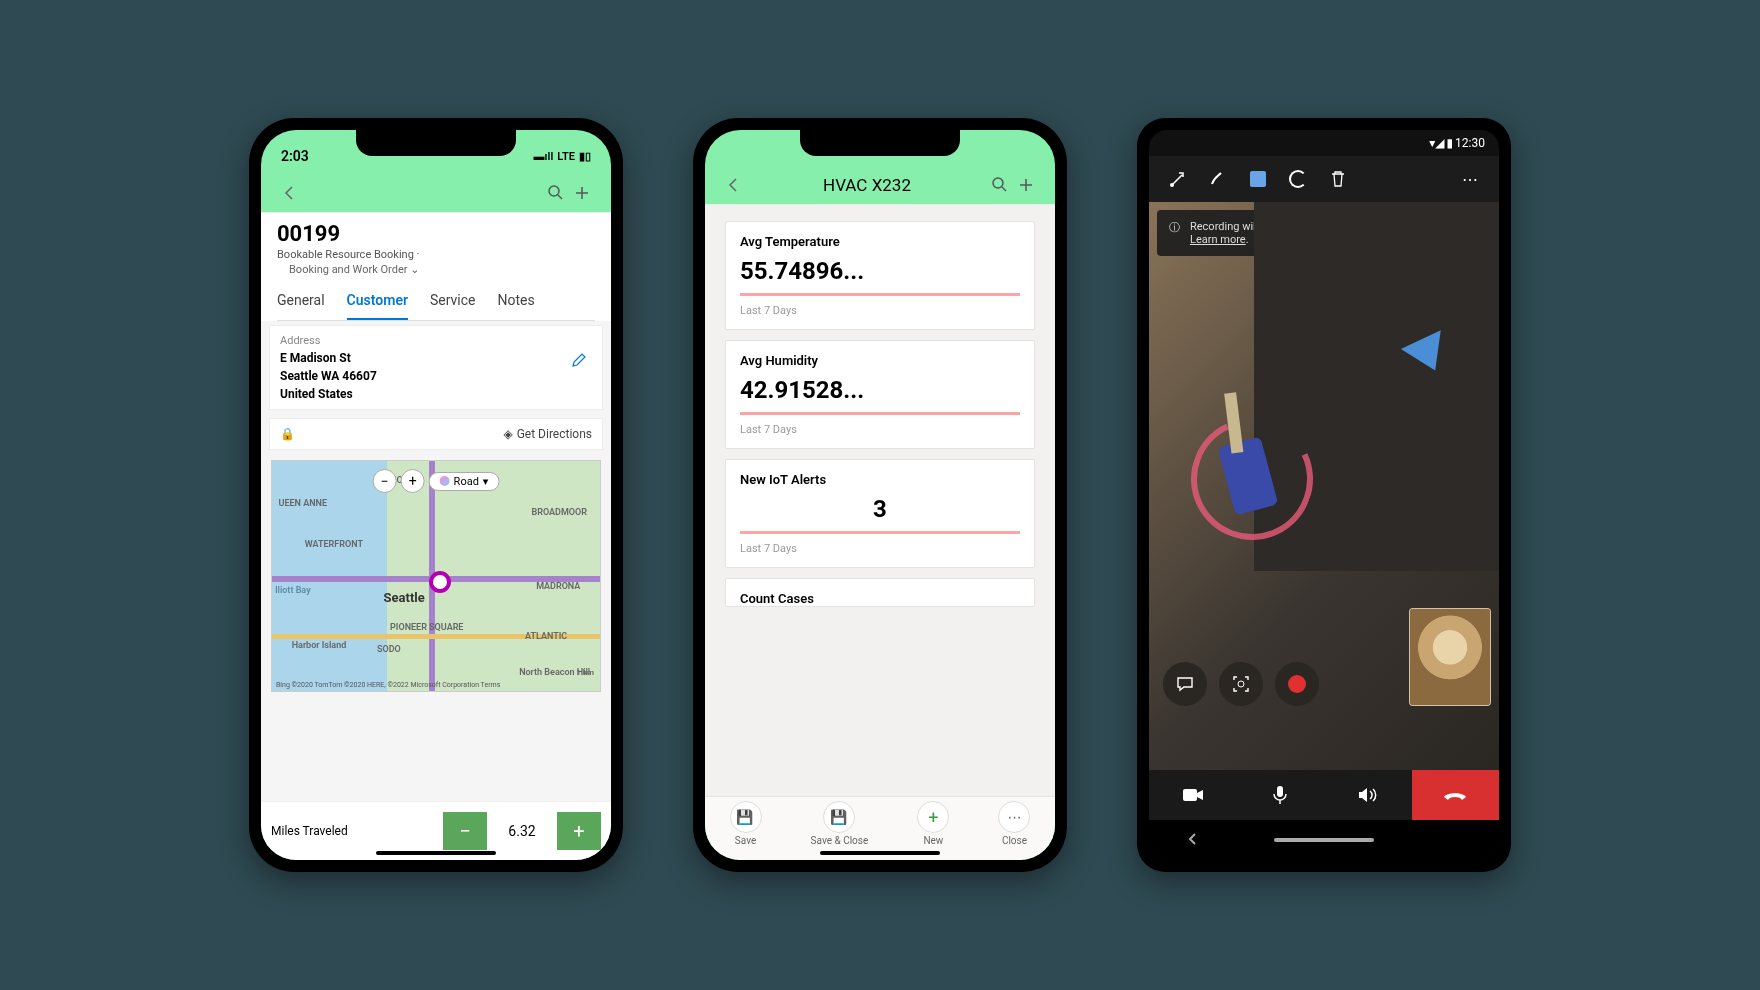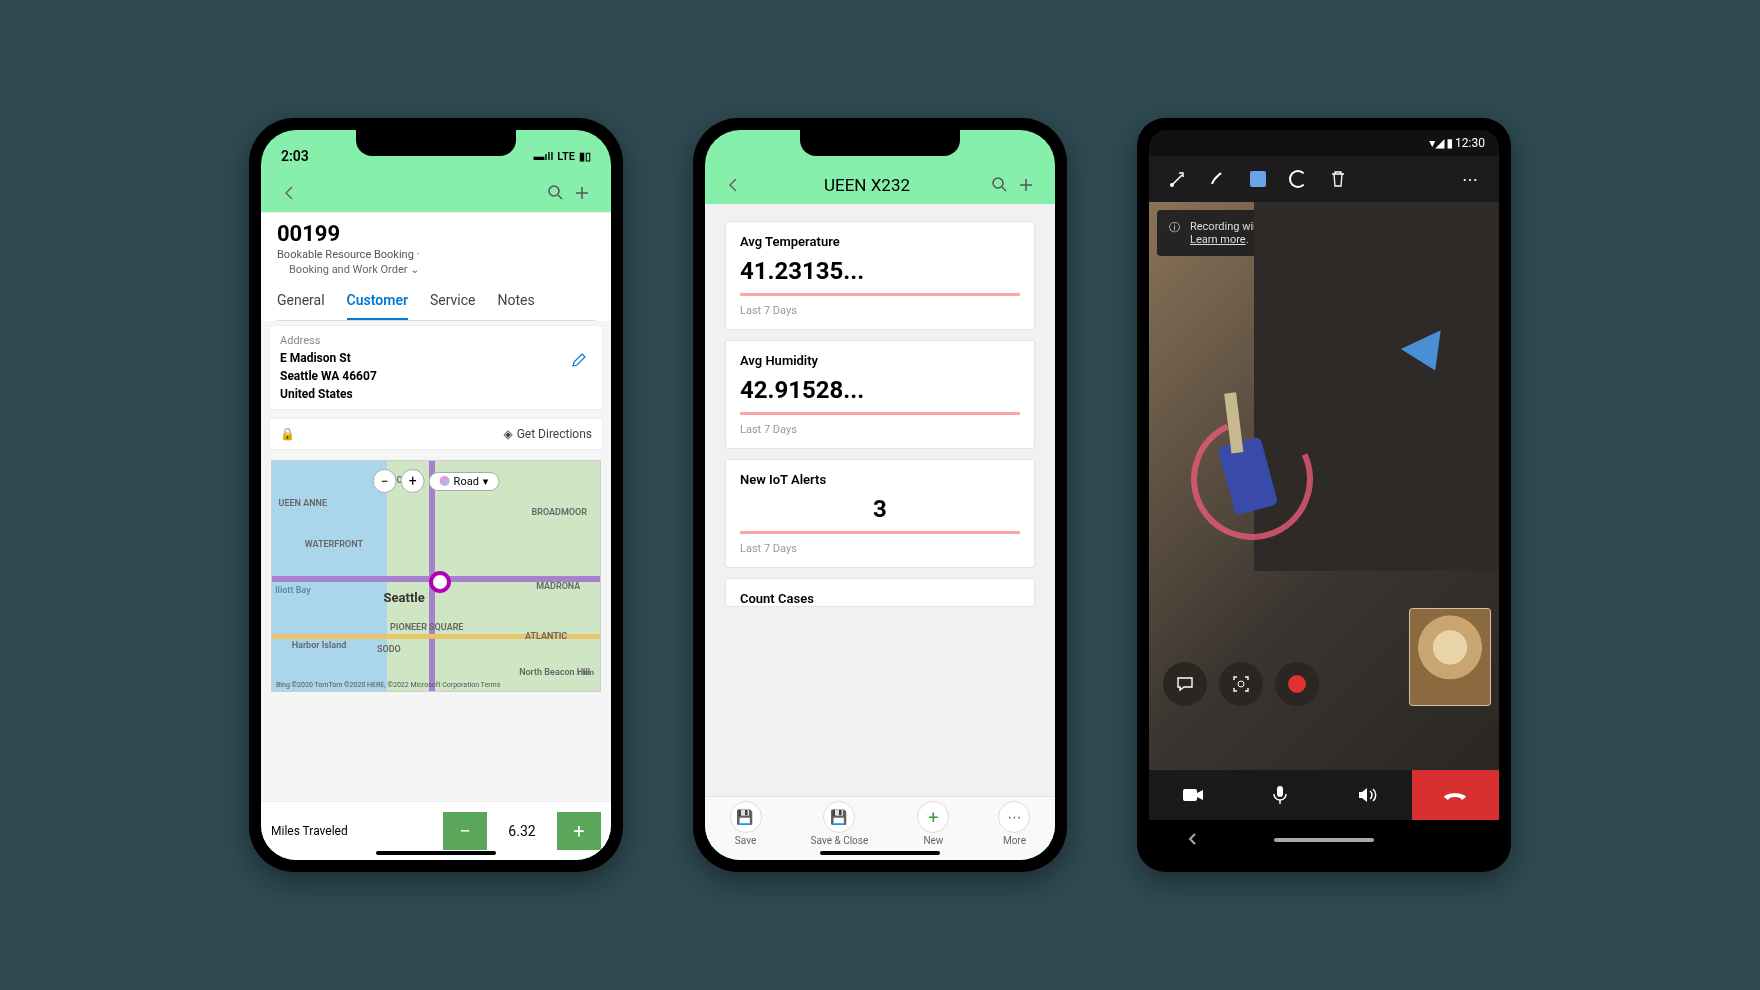--- a/index.html
+++ b/index.html
@@ -195,37 +195,37 @@
 <div class="phone">
   <div class="screen">
     <div class="notch"></div>
     <div style="height:36px"></div>
     <div class="header">
       <div class="iconbtn">
         <svg width="16" height="16" viewBox="0 0 16 16">
             <path d="M10 2 4 8l6 6" stroke="#666" stroke-width="1.5" fill="none"></path>
           </svg>
       </div>
-      <div class="title">UEEN X232</div>
+      <div class="title">HVAC X232</div>
       <div class="iconbtn">
         <svg width="18" height="18" viewBox="0 0 18 18">
             <circle cx="7" cy="7" r="5" stroke="#555" stroke-width="1.5" fill="none"></circle>
             <path d="m11 11 4 4" stroke="#555" stroke-width="1.5"></path>
           </svg>
       </div>
       <div class="iconbtn">
         <svg width="18" height="18" viewBox="0 0 18 18">
             <path d="M9 3v12M3 9h12" stroke="#555" stroke-width="1.5"></path>
           </svg>
       </div>
     </div>
     <div class="cards">
       <div class="card">
         <div class="card-t">Avg Temperature</div>
-        <div class="card-v">41.23135...</div>
+        <div class="card-v">55.74896...</div>
         <div class="card-f">Last 7 Days</div>
       </div>
       <div class="card">
         <div class="card-t">Avg Humidity</div>
         <div class="card-v">42.91528...</div>
         <div class="card-f">Last 7 Days</div>
       </div>
       <div class="card">
         <div class="card-t">New IoT Alerts</div>
         <div class="card-v" style="text-align:center">3</div>
@@ -243,21 +243,21 @@
       <div class="botbtn">
         <div class="ico">💾</div>
         <span>Save &amp; Close</span>
       </div>
       <div class="botbtn">
         <div class="ico" style="color:#3a9c3a;font-size:18px">+</div>
         <span>New</span>
       </div>
       <div class="botbtn">
         <div class="ico">⋯</div>
-        <span>More</span>
+        <span>Close</span>
       </div>
     </div>
     <div class="homebar"></div>
   </div>
 </div>
 
 <div class="phone" style="border-radius:28px">
   <div class="screen android" style="border-radius:18px">
     <div class="astat">
       <span>▾◢</span>

